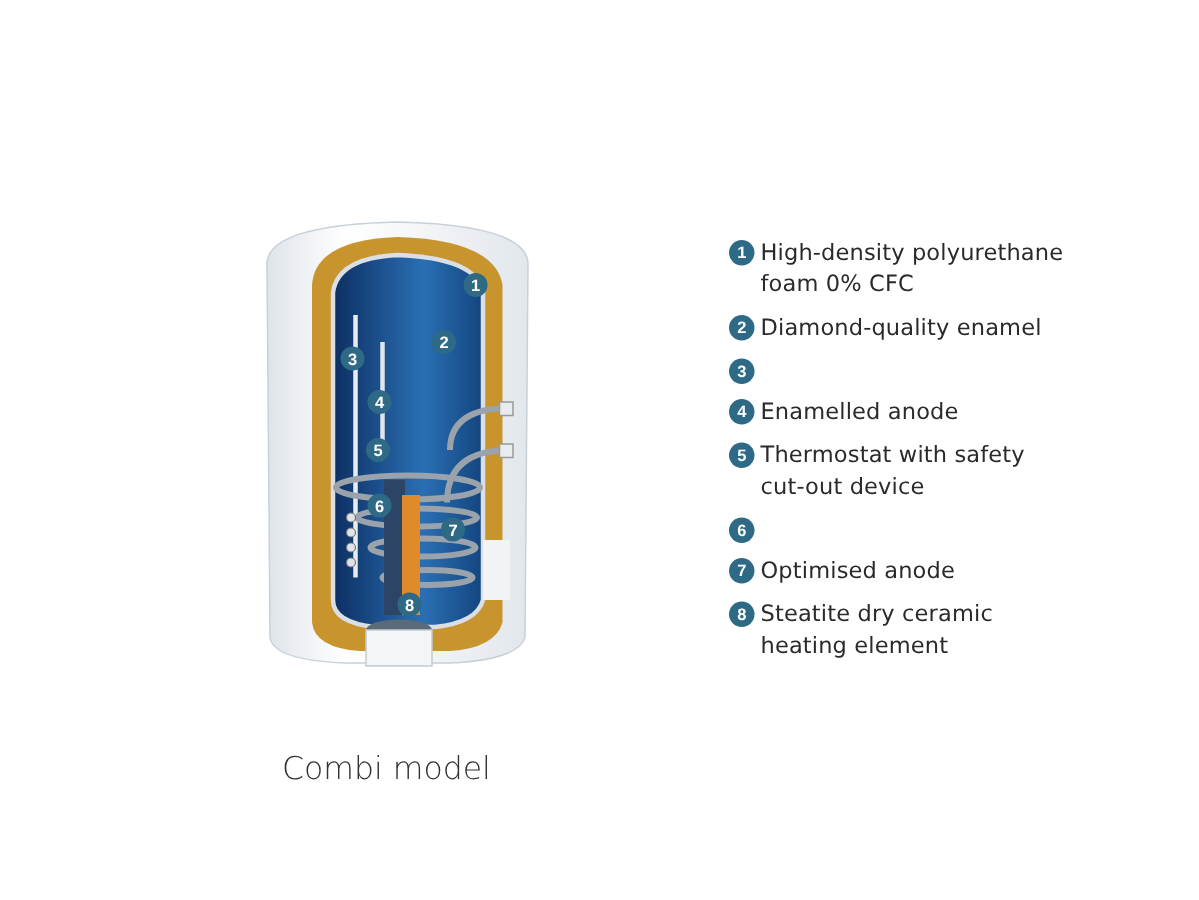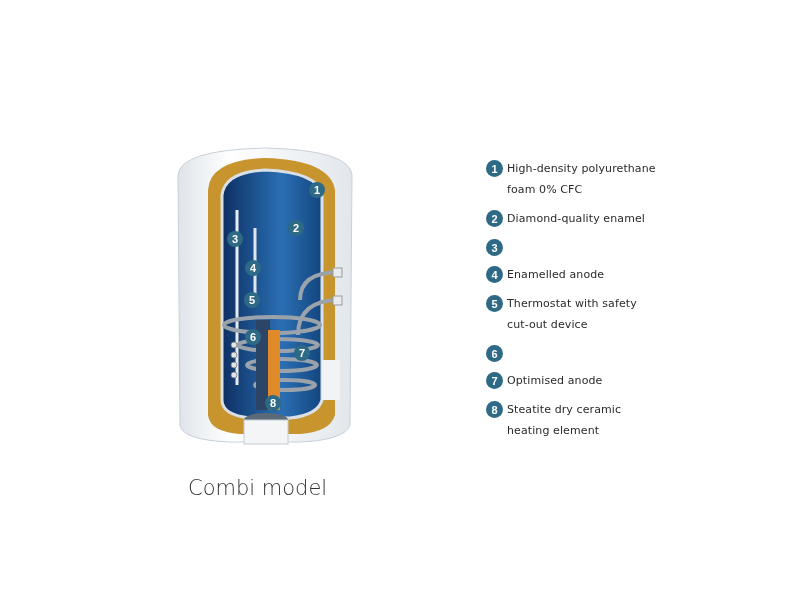--- a/index.html
+++ b/index.html
@@ -2,22 +2,22 @@
 <html><head>
 <meta charset="utf-8">
 <style>
   html, body { margin:0; padding:0; background:#ffffff; }
   body { width:799px; height:600px; position:relative; overflow:hidden; font-family:"DejaVu Sans", sans-serif; }
   .diagram { position:absolute; left:170px; top:140px; width:200px; height:320px; }
   .legend { position:absolute; left:486px; top:158px; width:290px; }
   .legend-item { display:flex; align-items:flex-start; margin-bottom:8px; }
   .badge { width:17px; height:17px; border-radius:50%; background:#2e6a86; color:#fff; font-size:11px; font-weight:bold;
            display:flex; align-items:center; justify-content:center; flex:0 0 17px; margin-top:2px; margin-right:4px; font-family:"Liberation Sans", sans-serif; }
-  .legend-text { font-size:11px; line-height:21px; color:#2a2a2a; white-space:pre-line; font-family:"DejaVu Sans", sans-serif; letter-spacing:0.1px;}
-  .caption { position:absolute; left:188px; top:476px; font-size:21px; color:#333; font-family:"DejaVu Sans", sans-serif; font-weight:300; }
+  .legend-text { font-size:15px; line-height:21px; color:#2a2a2a; white-space:pre-line; font-family:"DejaVu Sans", sans-serif; letter-spacing:0.1px;}
+  .caption { position:absolute; left:188px; top:500px; font-size:21px; color:#333; font-family:"DejaVu Sans", sans-serif; font-weight:300; }
   .callout { font-family:"Liberation Sans", sans-serif; font-weight:bold; font-size:11px; fill:#fff; }
 </style>
 </head>
 <body>
 
 <div class="diagram">
   <svg width="200" height="320" viewBox="170 140 200 320" xmlns="http://www.w3.org/2000/svg">
     <defs>
       <linearGradient id="casing" x1="0" x2="1">
         <stop offset="0" stop-color="#dfe4ea"></stop>

